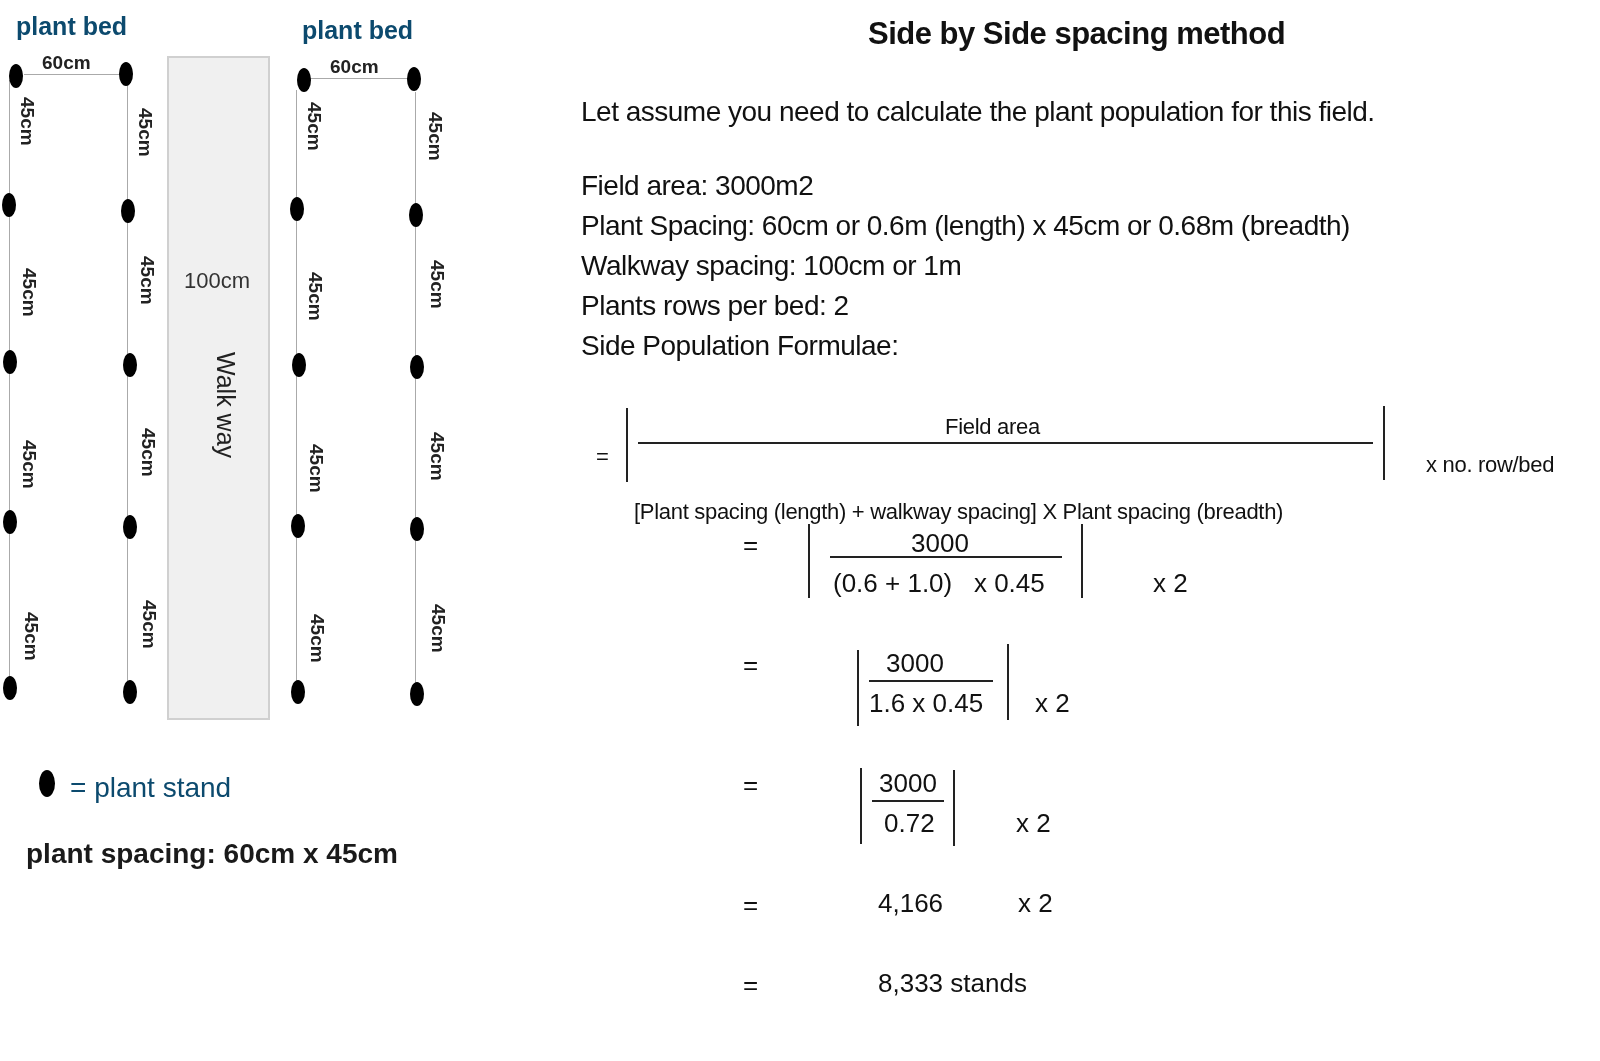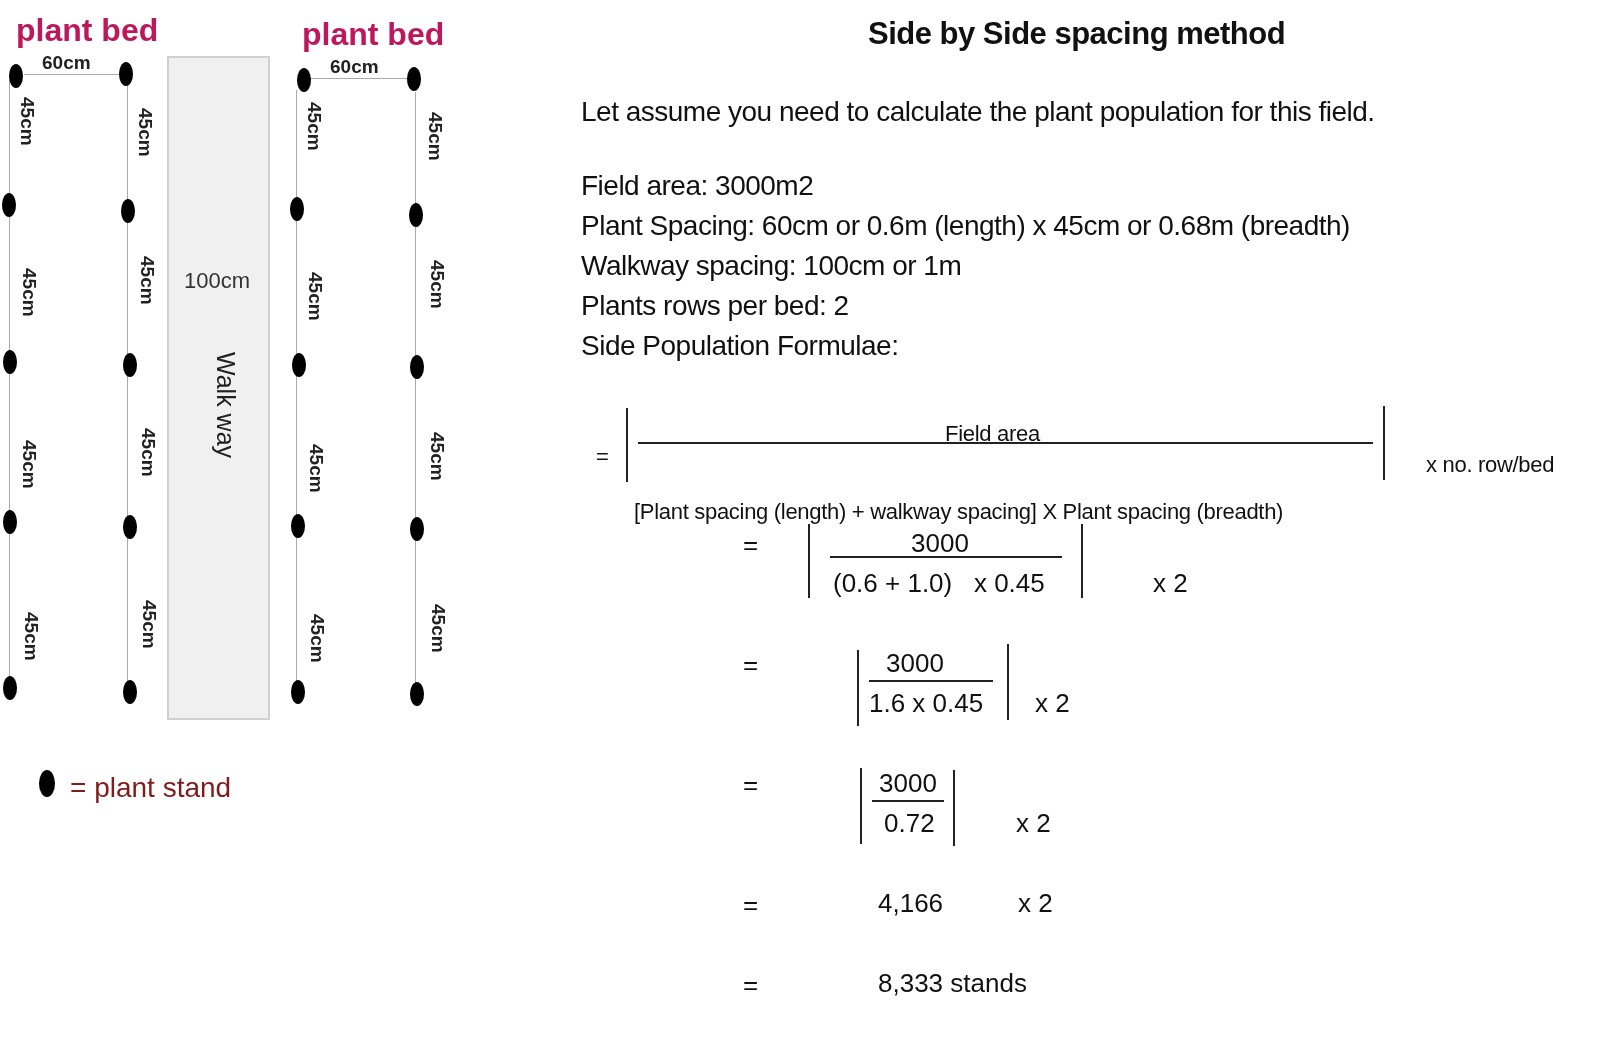--- a/index.html
+++ b/index.html
@@ -1,28 +1,28 @@
 <!DOCTYPE html>
 <html><head>
 <meta charset="utf-8">
 <style>
   html, body { margin: 0; padding: 0; background: #ffffff; }
   body { width: 1600px; height: 1061px; position: relative; overflow: hidden; color: #111; }
   .diagram { position: absolute; left: 0; top: 0; width: 460px; height: 1061px; font-family: "Liberation Sans", sans-serif; }
   .abs { position: absolute; }
-  .bed-title { font-size: 32px; font-weight: bold; color: #be185d; }
+  .bed-title { font-size: 25px; font-weight: bold; color: #0c4a6e; }
   .lbl-60 { font-size: 19px; font-weight: bold; color: #222; }
   .dot { width: 14px; height: 24px; border-radius: 50%; background: #000; }
   .vline { width: 1px; background: #aaa; }
   .hline { height: 1px; background: #aaa; }
   .v45 { font-size: 19px; font-weight: bold; color: #222; transform: rotate(90deg); transform-origin: left top; white-space: nowrap; }
   .walkway { left: 167px; top: 56px; width: 103px; height: 664px; background: #f0f0f0; border: 2px solid #d0d0d0; box-sizing: border-box; }
   .walk-100 { font-size: 22px; color: #333; }
   .walk-text { font-size: 25px; color: #222; transform: rotate(90deg); transform-origin: left top; white-space: nowrap; }
-  .legend { font-size: 28px; color: #7f1d1d; }
+  .legend { font-size: 28px; color: #0c4a6e; }
   .spacing-note { font-size: 28px; font-weight: bold; color: #1a1a1a; }
 
   .text { font-family: "Liberation Sans", sans-serif; }
   .title { left: 868px; top: 16px; font-size: 31px; font-weight: bold; letter-spacing: -0.5px; }
   .line { font-size: 28px; letter-spacing: -0.5px; }
   .eq { font-size: 26px; }
   .bar { width: 2px; background: #222; }
   .frac-line { height: 1.5px; background: #222; }
   .small { font-size: 22px; letter-spacing: -0.3px; }
 </style>
@@ -81,33 +81,34 @@
   <div class="abs dot" style="left:410px;top:355px;"></div>
   <div class="abs dot" style="left:410px;top:517px;"></div>
   <div class="abs dot" style="left:410px;top:682px;"></div>
   <div class="abs v45" style="left:446px;top:112px;">45cm</div>
   <div class="abs v45" style="left:448px;top:260px;">45cm</div>
   <div class="abs v45" style="left:448px;top:432px;">45cm</div>
   <div class="abs v45" style="left:449px;top:604px;">45cm</div>
 
   <div class="abs dot" style="left:39px;top:770px;width:16px;height:27px;"></div>
   <div class="abs legend" style="left:70px;top:772px;">= plant stand</div>
+  <div class="abs spacing-note" style="left:26px;top:838px;">plant spacing: 60cm x 45cm</div>
 </div>
 
 <div class="abs text title">Side by Side spacing method</div>
 <div class="abs text line" style="left:581px;top:96px;">Let assume you need to calculate the plant population for this field.</div>
 <div class="abs text line" style="left:581px;top:170px;">Field area: 3000m2</div>
 <div class="abs text line" style="left:581px;top:210px;">Plant Spacing: 60cm or 0.6m (length) x 45cm or 0.68m (breadth)</div>
 <div class="abs text line" style="left:581px;top:250px;">Walkway spacing: 100cm or 1m</div>
 <div class="abs text line" style="left:581px;top:290px;">Plants rows per bed: 2</div>
 <div class="abs text line" style="left:581px;top:330px;">Side Population Formulae:</div>
 
 <div class="abs text small" style="left:596px;top:444px;">=</div>
 <div class="abs bar" style="left:626px;top:408px;height:74px;"></div>
-<div class="abs text small" style="left:945px;top:414px;margin-top:7px;">Field area</div>
+<div class="abs text small" style="left:945px;top:414px;">Field area</div>
 <div class="abs frac-line" style="left:638px;top:442px;width:735px;"></div>
 <div class="abs text small" style="left:634px;top:452px;margin-top:47px;">[Plant spacing (length) + walkway spacing] X Plant spacing (breadth)</div>
 <div class="abs bar" style="left:1383px;top:406px;height:74px;"></div>
 <div class="abs text small" style="left:1402px;top:452px;margin-left:24px;">x no. row/bed</div>
 
 <div class="abs text eq" style="left:743px;top:530px;">=</div>
 <div class="abs bar" style="left:808px;top:524px;height:74px;"></div>
 <div class="abs text eq" style="left:911px;top:528px;">3000</div>
 <div class="abs frac-line" style="left:830px;top:556px;width:232px;"></div>
 <div class="abs text eq" style="left:833px;top:568px;white-space:pre;">(0.6 + 1.0)   x 0.45</div>

